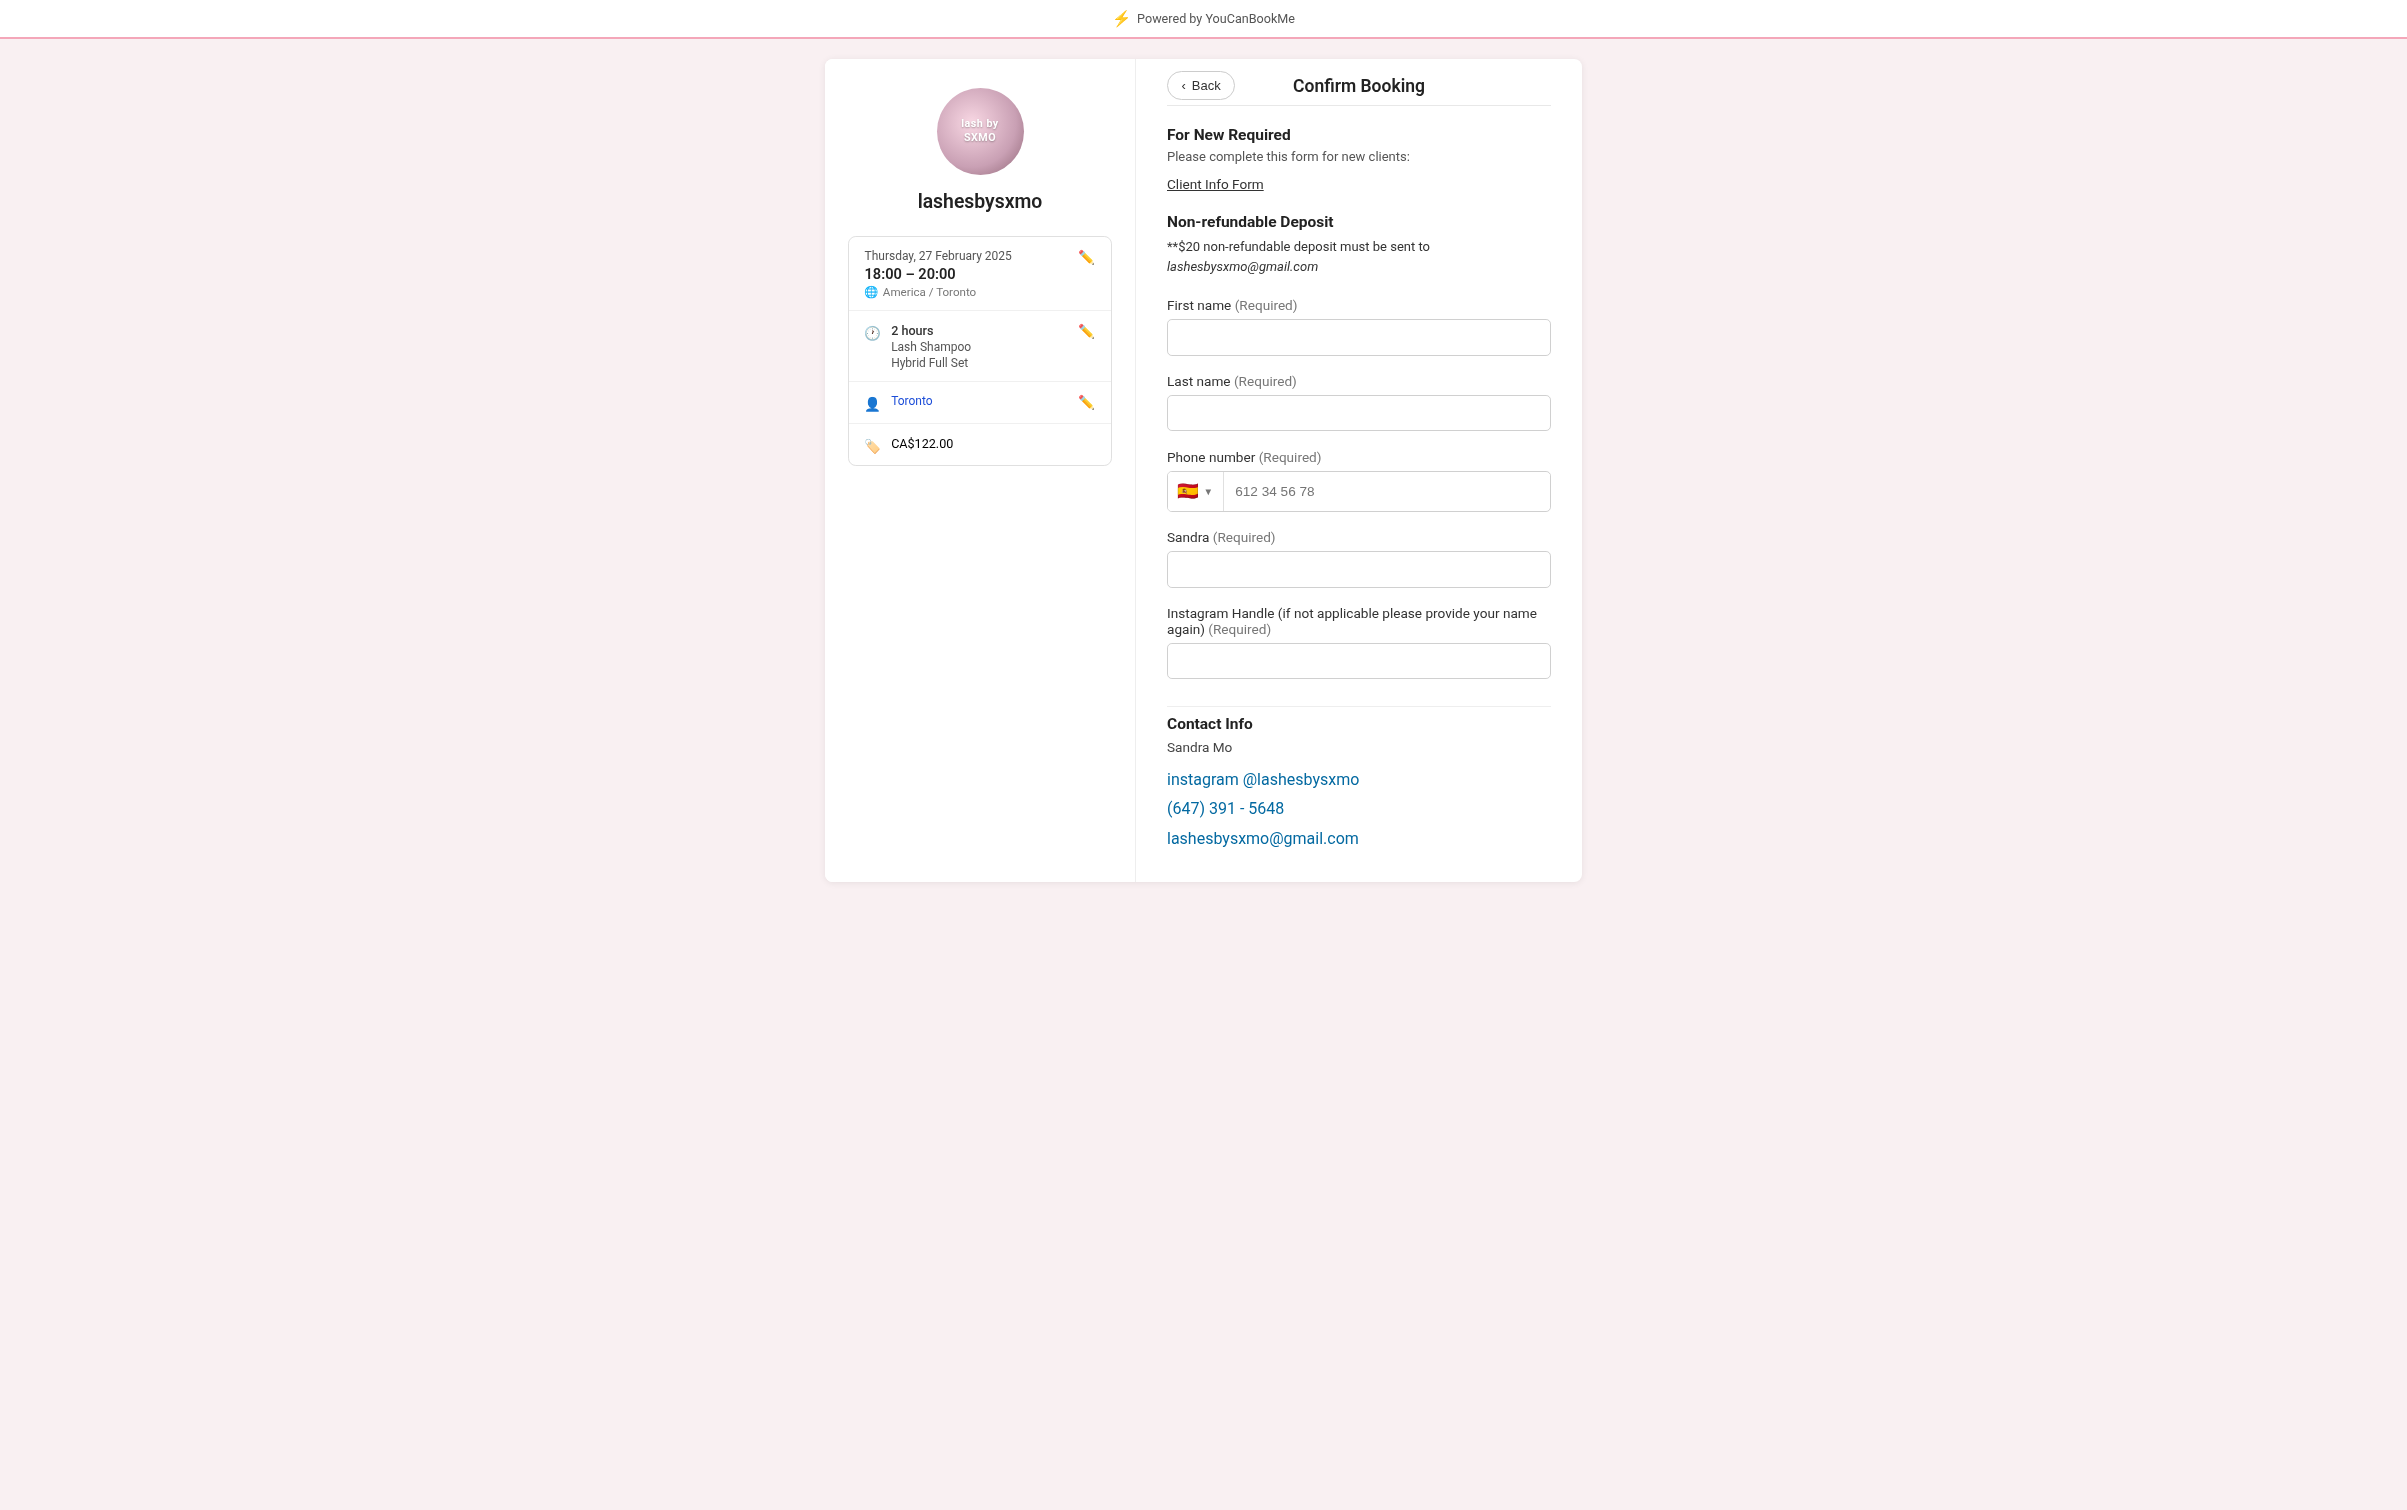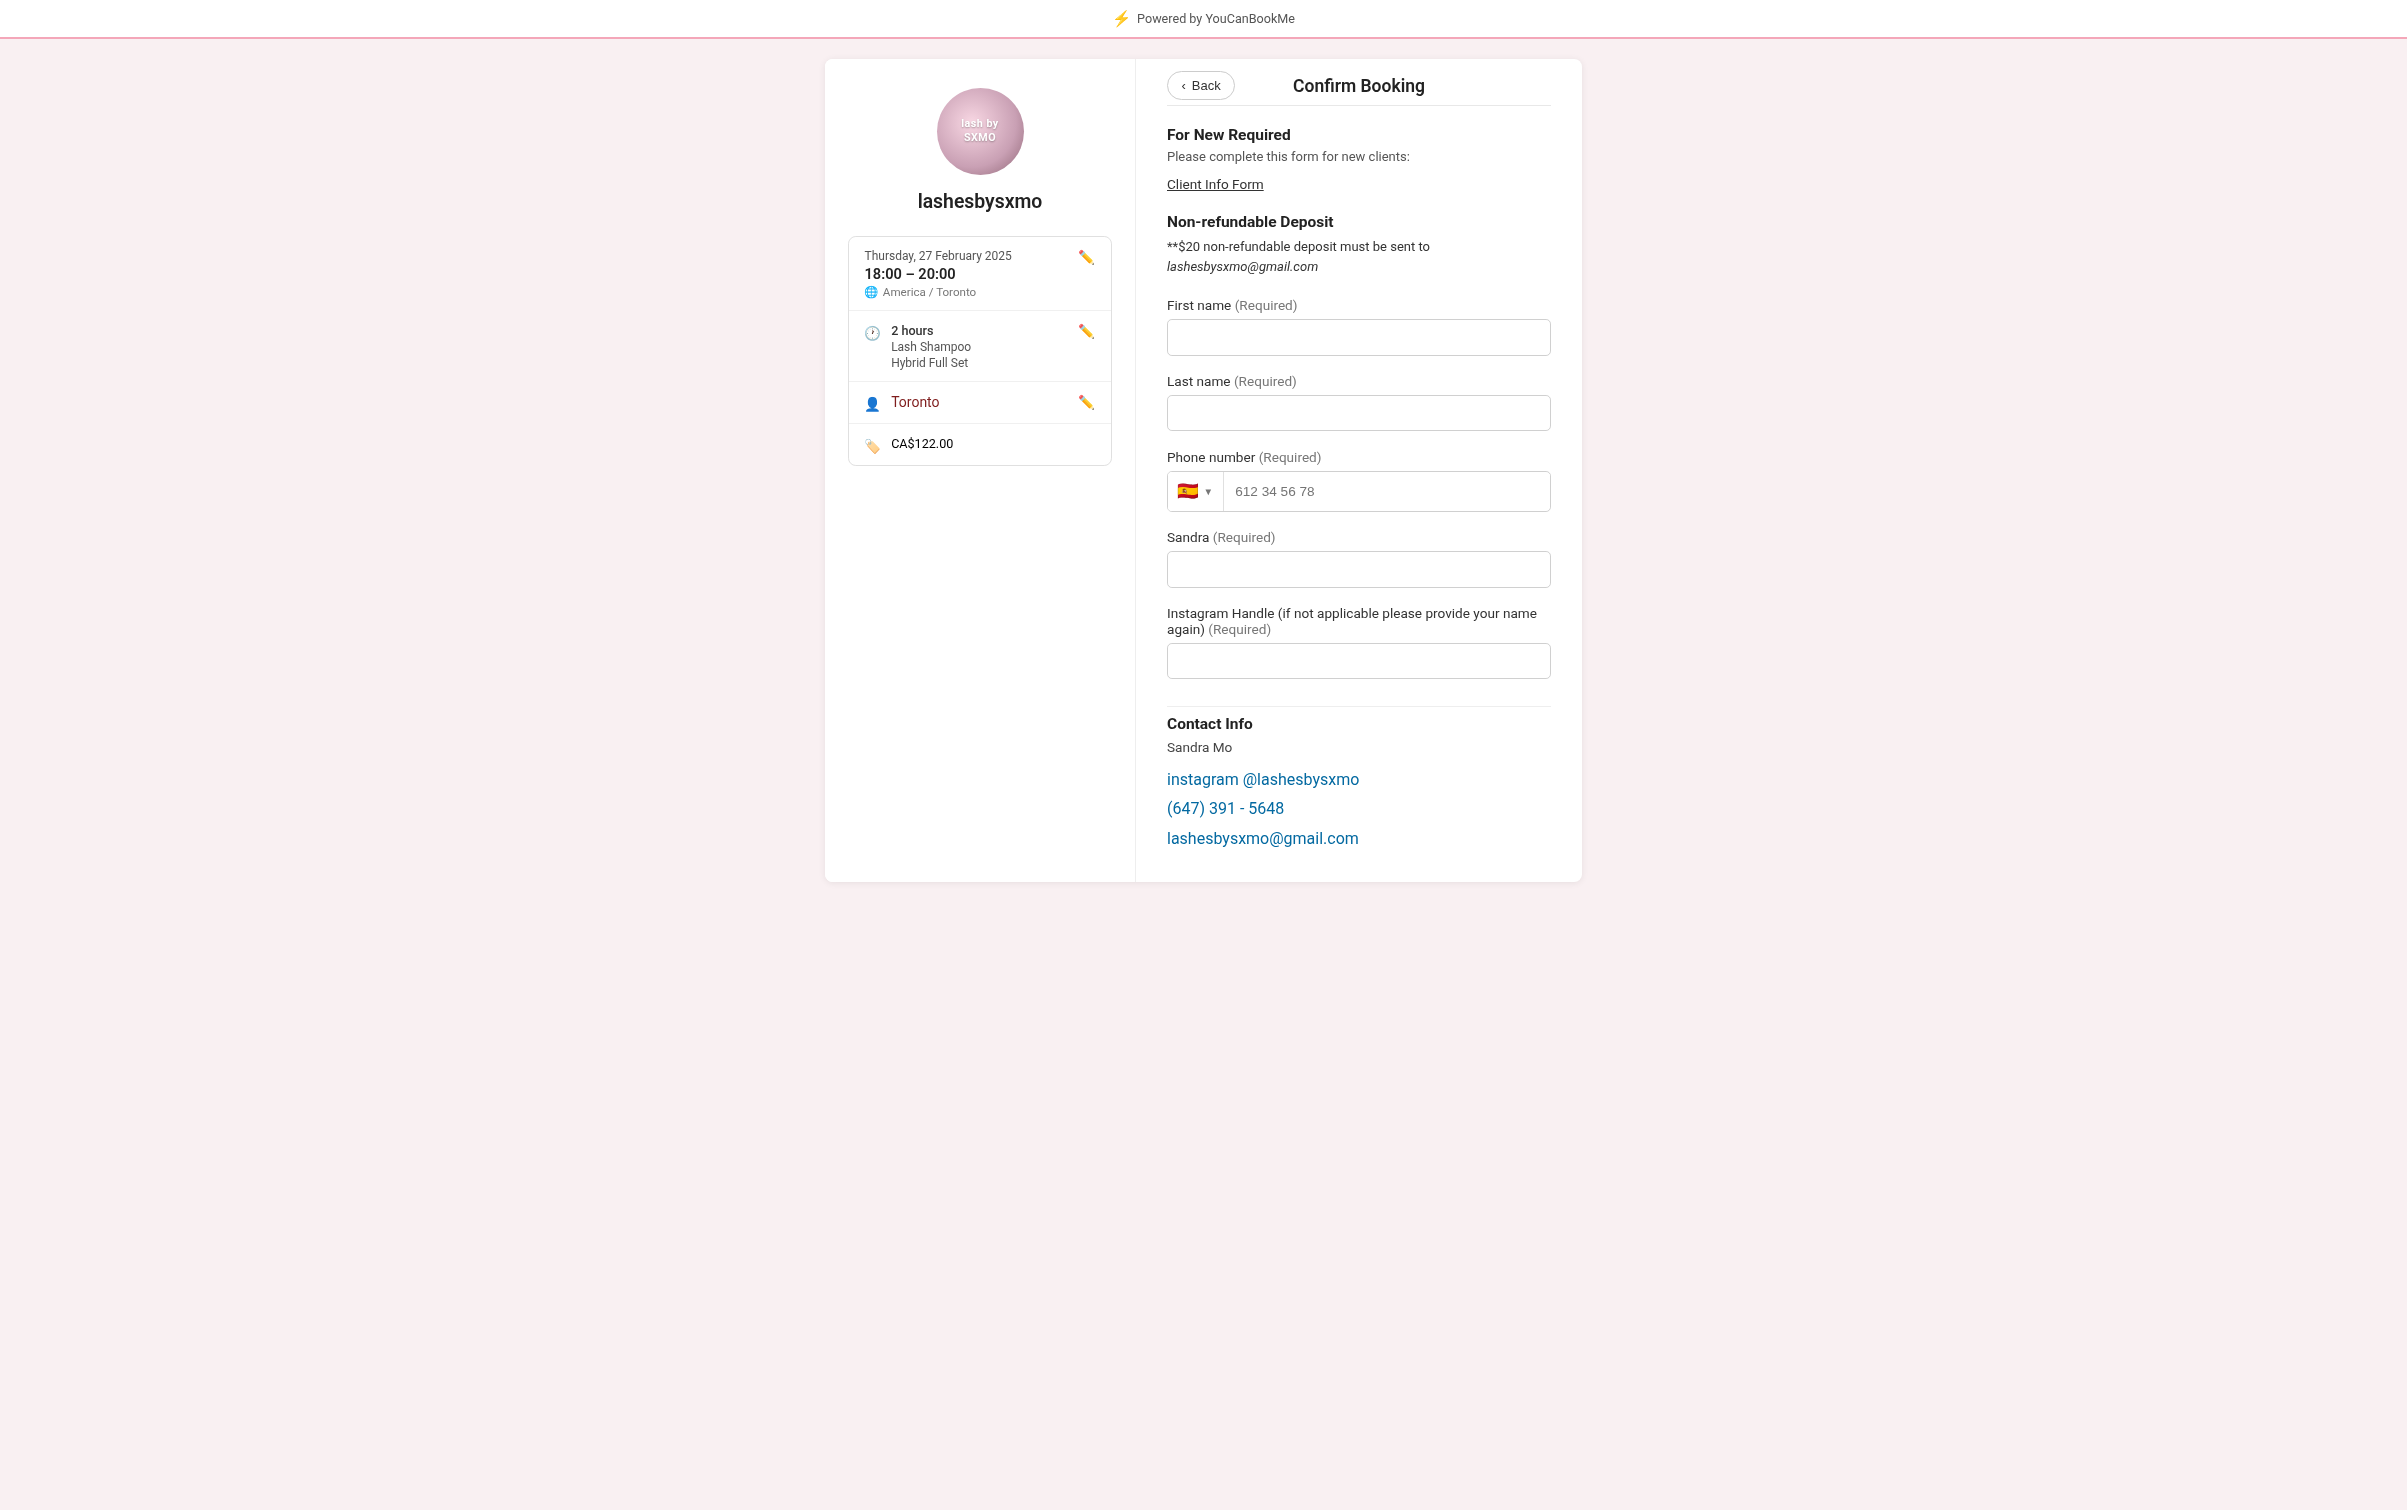--- a/index.html
+++ b/index.html
@@ -151,22 +151,22 @@
       font-weight: 500;
       color: #333;
     }
 
     .service-name {
       font-size: 12px;
       color: #555;
     }
 
     .staff-name {
-      font-size: 14px;
-      color: #7f1d1d;
+      font-size: 12px;
+      color: #1d4ed8;
     }
 
     .price-label {
       font-size: 12.6px;
       color: #000000;
     }
 
     .row-left {
       display: flex;
       align-items: flex-start;

